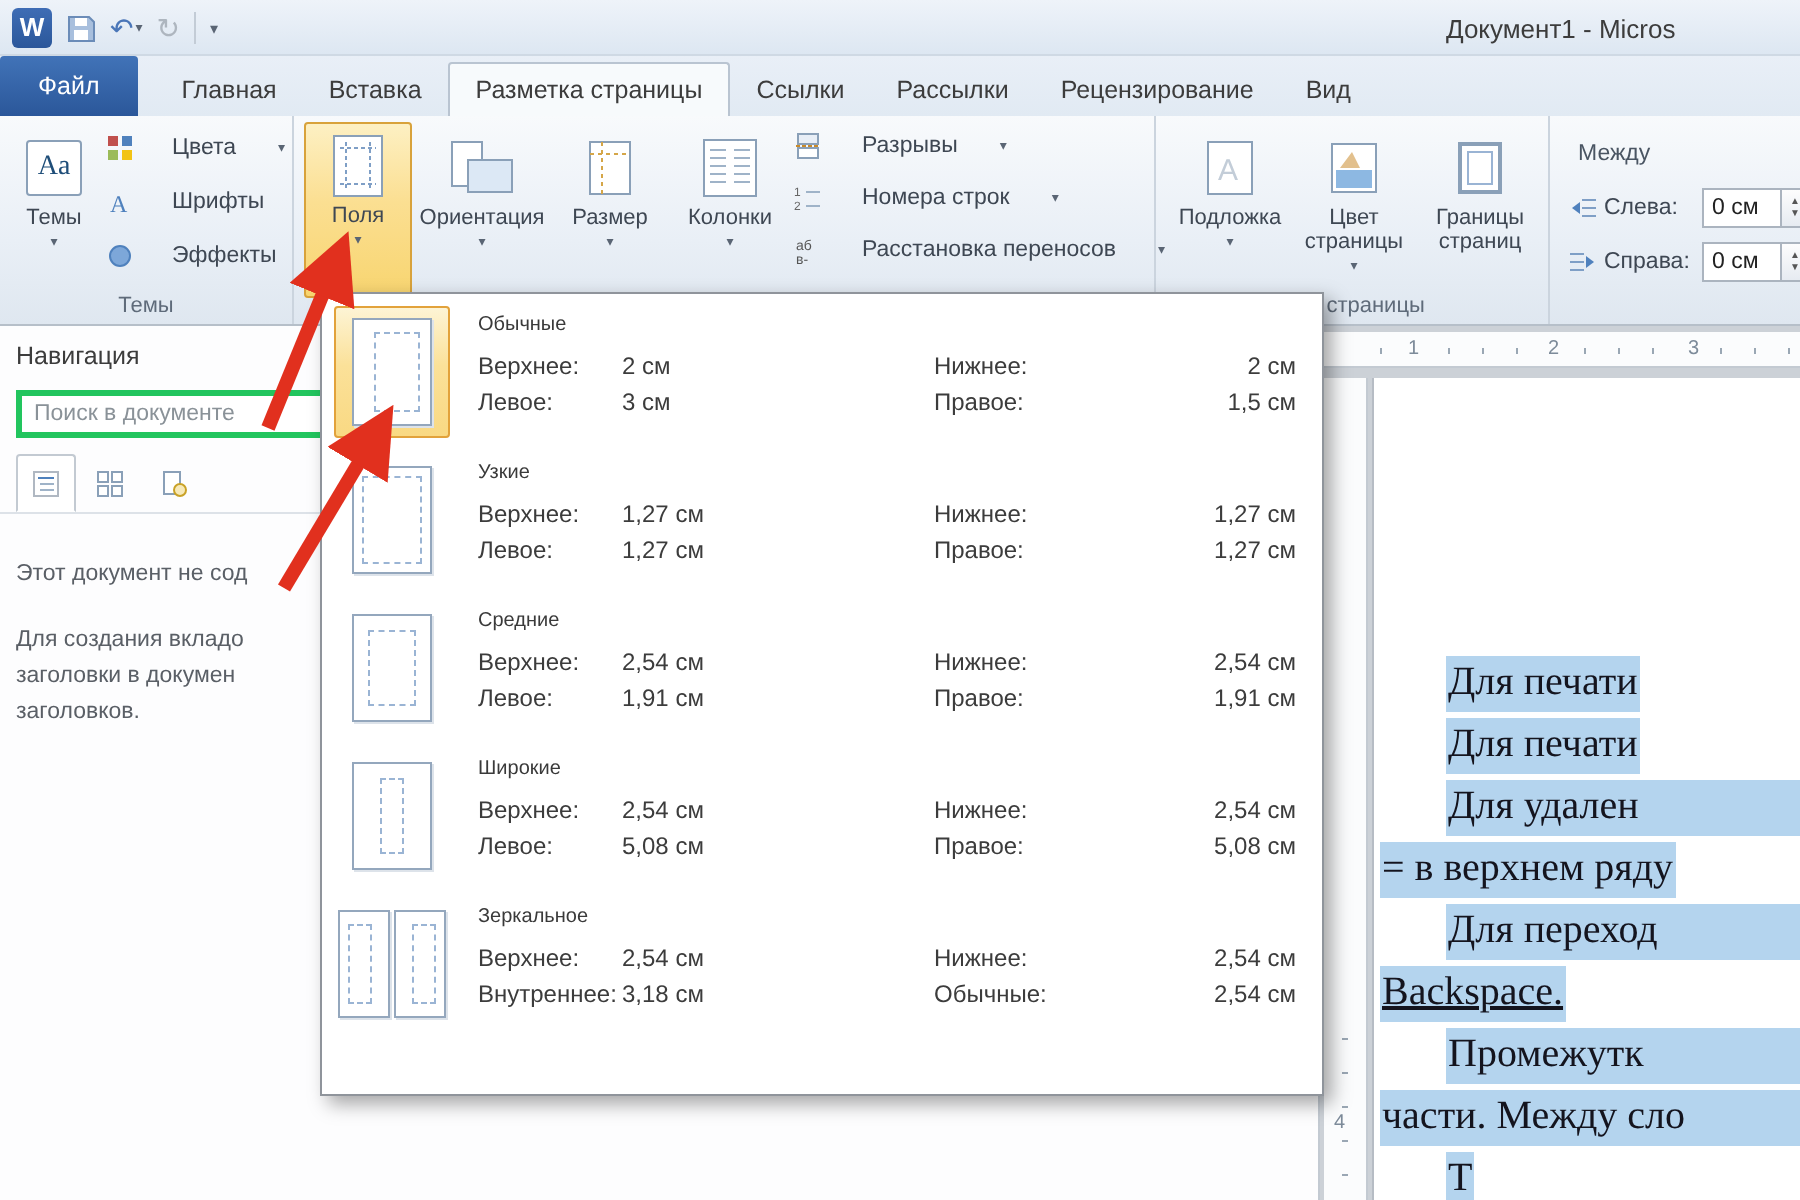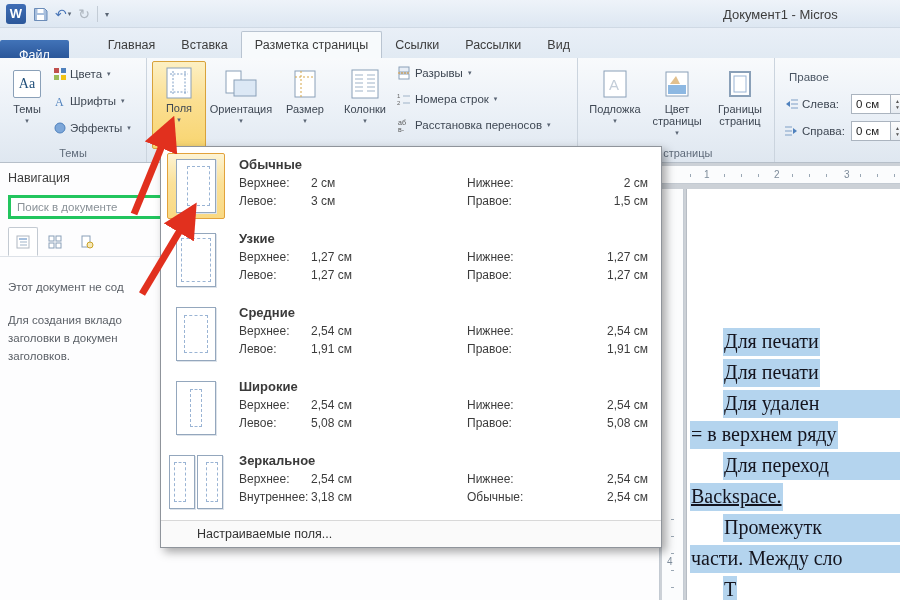--- a/index.html
+++ b/index.html
@@ -18,36 +18,36 @@
   .qbtn.disabled{color:#aeb6bf}
   .qsep{width:1px;height:16px;background:#c3ccd6}
   .qdrop{font-size:8px;color:#5a6574}
   .wtitle{position:absolute;left:723px;top:7px;font-size:13px;color:#3c3c3c;white-space:nowrap}
 
   
   .tabrow{position:absolute;left:0;top:28px;width:900px;height:30px;
     background:linear-gradient(#e9eff7,#e1eaf3);display:flex;align-items:flex-end}
   .tab{padding:0 13px;line-height:29px;height:27px;font-size:12.5px;color:#3c3c3c;white-space:nowrap}
   .tab.file{background:linear-gradient(#4173b8,#2b579a);color:#fff;padding:0 19px;
-    margin-right:26px;border-radius:2px 2px 0 0;height:18px;line-height:30px}
+    margin-right:9px;border-radius:2px 2px 0 0;height:30px;line-height:30px}
   .tab.active{background:#f7fafc;border:1px solid #b9c4d1;border-bottom:none;
     border-radius:2px 2px 0 0;line-height:27px}
 
   
   .ribbon{position:absolute;left:0;top:58px;width:900px;height:105px;
     background:linear-gradient(#f8fafc,#e9eff6 60%,#dfe7f0);border-bottom:1px solid #b6bfc9}
   .group{position:absolute;top:0;height:104px;border-right:1px solid #cbd4de}
   .glabel{position:absolute;bottom:3px;left:0;width:100%;text-align:center;font-size:11px;color:#5f6b7a;white-space:nowrap}
   .bigbtn{position:absolute;top:4px;height:84px;display:flex;flex-direction:column;align-items:center;
     padding-top:4px;border-radius:2px;border:1px solid transparent}
   .bigbtn.on{background:linear-gradient(#fdf0c3,#fbdf92 45%,#f8d570);border-color:#d8a23b;top:3px;height:88px}
   .bicon{height:34px;display:flex;align-items:center;justify-content:center}
   .blabel{font-size:11px;line-height:12px;color:#3e4753;margin-top:2px;text-align:center}
   .barrow{font-size:7px;color:#5a6574;margin-top:2px}
-  .tsrow,.srow{position:absolute;display:flex;align-items:center;gap:4px;font-size:11.5px;color:#3e4753;white-space:nowrap}
+  .tsrow,.srow{position:absolute;display:flex;align-items:center;gap:20px;font-size:11.5px;color:#3e4753;white-space:nowrap}
   .sarrow{font-size:7px;color:#5a6574;margin-left:1px}
   .aaicon{width:28px;height:28px;background:#fff;border:1px solid #8aa0b8;border-radius:2px;
     color:#1f4e79;font-size:14px;text-align:center;line-height:26px;font-family:"Liberation Serif",serif}
   
   .ptitle{position:absolute;left:14px;top:13px;font-size:11.5px;color:#4a5563}
   .prow{position:absolute;left:10px;width:130px;height:20px;display:flex;align-items:center;gap:4px;
     font-size:11.5px;color:#3e4753}
   .pbox{position:absolute;left:66px;top:0;width:40px;height:20px;border:1px solid #abb4bf;background:#fff;
     font-size:11.5px;line-height:18px;padding-left:4px;color:#222}
   .pspin{position:absolute;left:106px;top:0;width:14px;height:20px;border:1px solid #abb4bf;border-left:none;
@@ -94,21 +94,21 @@
   .micon.sel{background:linear-gradient(#fdf4d5,#fbe199 45%,#f9d983);border-color:#e2a23b}
   .mpage{position:relative;width:40px;height:54px;background:#fff;border:1px solid #94a7bd;box-shadow:1px 1px 0 #dde3ea}
   .mpage.half{width:26px}
   .mguide{position:absolute;border:1px dashed #9ab4d4}
   .g-normal{top:6px;bottom:6px;left:10px;right:5px}
   .g-narrow{top:4px;bottom:4px;left:4px;right:4px}
   .g-moderate{top:7px;bottom:7px;left:7px;right:7px}
   .g-wide{top:7px;bottom:7px;left:13px;right:13px}
   .g-mirl{top:6px;bottom:6px;left:4px;right:8px}
   .g-mirr{top:6px;bottom:6px;left:8px;right:4px}
-  .mname{position:absolute;left:78px;top:7px;font-size:13px;font-weight:bold;color:#3a3a3a}
+  .mname{position:absolute;left:78px;top:7px;font-size:10px;font-weight:normal;color:#3a3a3a}
   .mrow{position:absolute;left:78px;right:13px;height:15px;font-size:12px;color:#3c3c3c}
   .mrow.r1{top:26px}.mrow.r2{top:44px}
   .ml{position:absolute;left:0}
   .mv{position:absolute;left:72px}
   .ml2{position:absolute;left:228px}
   .mv2{position:absolute;right:0;text-align:right}
   .mfooter{position:absolute;left:0;right:0;bottom:0;height:27px;border-top:1px solid #d8d8d8;
     line-height:26px;padding-left:36px;font-size:12.5px;color:#333;background:#fafafa}
 
   
@@ -142,20 +142,21 @@
     <div class="wtitle">Документ1 - Micros</div>
   </div>
 
   <div class="tabrow">
     <div class="tab file">Файл</div>
     <div class="tab">Главная</div>
     <div class="tab">Вставка</div>
     <div class="tab active">Разметка страницы</div>
     <div class="tab">Ссылки</div>
     <div class="tab">Рассылки</div>
+    <div class="tab">Рецензирование</div>
     <div class="tab">Вид</div>
   </div>
 
   <div class="ribbon">
 
     <div class="group" style="left:0;width:147px">
       <div class="bigbtn" style="left:4px;width:46px">
         <div class="bicon">
             <span class="aaicon">Aa</span>
           </div>
@@ -307,21 +308,21 @@
         </div>
         <div class="blabel">
           <span>Границы</span><br>
           <span>страниц</span>
         </div>
       </div>
       <div class="glabel">Фон страницы</div>
     </div>
 
     <div class="group" style="left:775px;width:125px;border-right:none">
-      <div class="ptitle">Правое</div>
+      <div class="ptitle">Между</div>
       <div class="prow" style="top:36px">
         <svg width="13" height="12">
             <g stroke="#7f9fc6">
               <line x1="6" y1="2" x2="13" y2="2"></line>
               <line x1="6" y1="6" x2="13" y2="6"></line>
               <line x1="6" y1="10" x2="13" y2="10"></line>
             </g>
             <path d="M1 6 l4 -3 v6z" fill="#4f81bd"></path>
           </svg>
         <span>Слева:</span>
@@ -517,21 +518,20 @@
         <span class="mv2">2,54 см</span>
       </div>
       <div class="mrow r2">
         <span class="ml">Внутреннее:</span>
         <span class="mv">3,18 см</span>
         <span class="ml2">Обычные:</span>
         <span class="mv2">2,54 см</span>
       </div>
     </div>
 
-    <div class="mfooter">Настраиваемые поля...</div>
   </div>
 
   <svg class="arrows" width="900" height="600">
     <defs>
       <marker id="ah" markerWidth="5" markerHeight="5" refX="3.4" refY="2.5" orient="auto">
         <path d="M0,0 L5,2.5 L0,5 Z" fill="#e1301e"></path>
       </marker>
     </defs>
     <line x1="134" y1="214" x2="170" y2="126" stroke="#e1301e" stroke-width="7" marker-end="url(#ah)"></line>
     <line x1="142" y1="294" x2="191" y2="212" stroke="#e1301e" stroke-width="7" marker-end="url(#ah)"></line>

